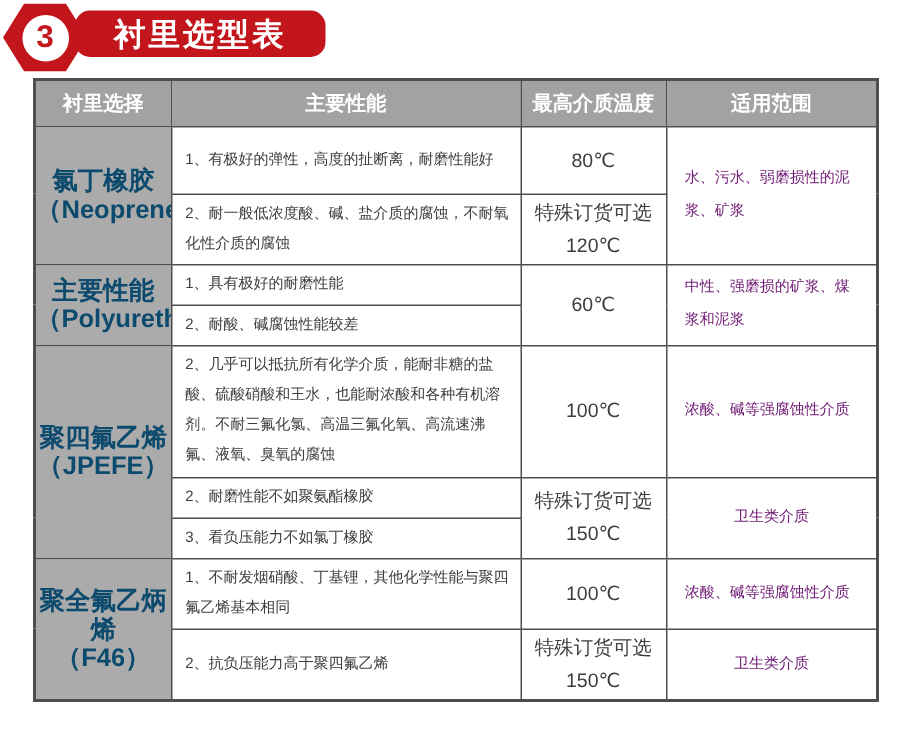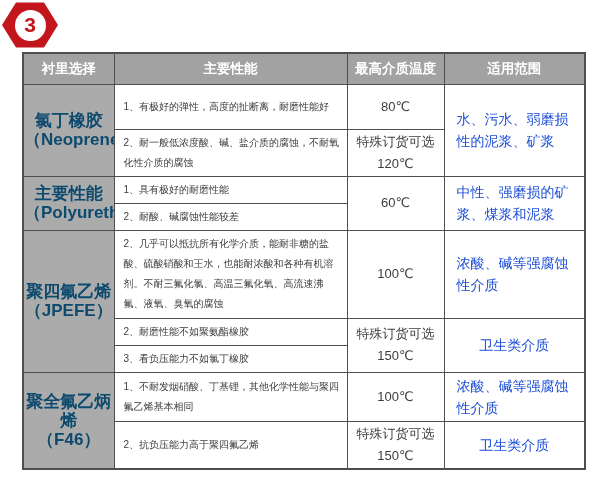--- a/index.html
+++ b/index.html
@@ -28,30 +28,33 @@
   table { border: 2px solid #4e4e4e; }
   th { background: #a2a2a2; color: #ffffff; font-size: 13.5px; font-weight: bold;
     height: 31px; text-align: center; }
   .c1 { width: 91px; } .c2 { width: 233px; } .c3 { width: 97px; } .c4 { width: 141px; }
   td.material { background: #ababab; color: #0c4a6e; font-size: 17px; font-weight: bold;
     text-align: center; white-space: pre-line; line-height: 19px; }
   td.perf { color: #3d3d3d; font-size: 10px; line-height: 20px;
     padding: 3px 6px 3px 9px; text-align: left; }
   td.temp { color: #3d3d3d; font-size: 13px; text-align: center;
     white-space: pre-line; line-height: 22px; }
-  td.range { color: #1d4ed8; font-size: 14px; line-height: 22px;
+  td.range { color: #701a75; font-size: 10px; line-height: 22px;
     padding: 2px 8px 2px 12px; text-align: left; }
   td.range.center { text-align: center; padding: 12px 4px; }
 </style>
 </head>
 <body>
 
 <div class="page">
 
   <div class="hdr">
+    <div class="title-bar">
+      <span>衬里选型表</span>
+    </div>
     <div class="hex">
       <div class="circle">
         <span>3</span>
       </div>
     </div>
   </div>
 
   <table>
     <colgroup>
         <col class="c1">

